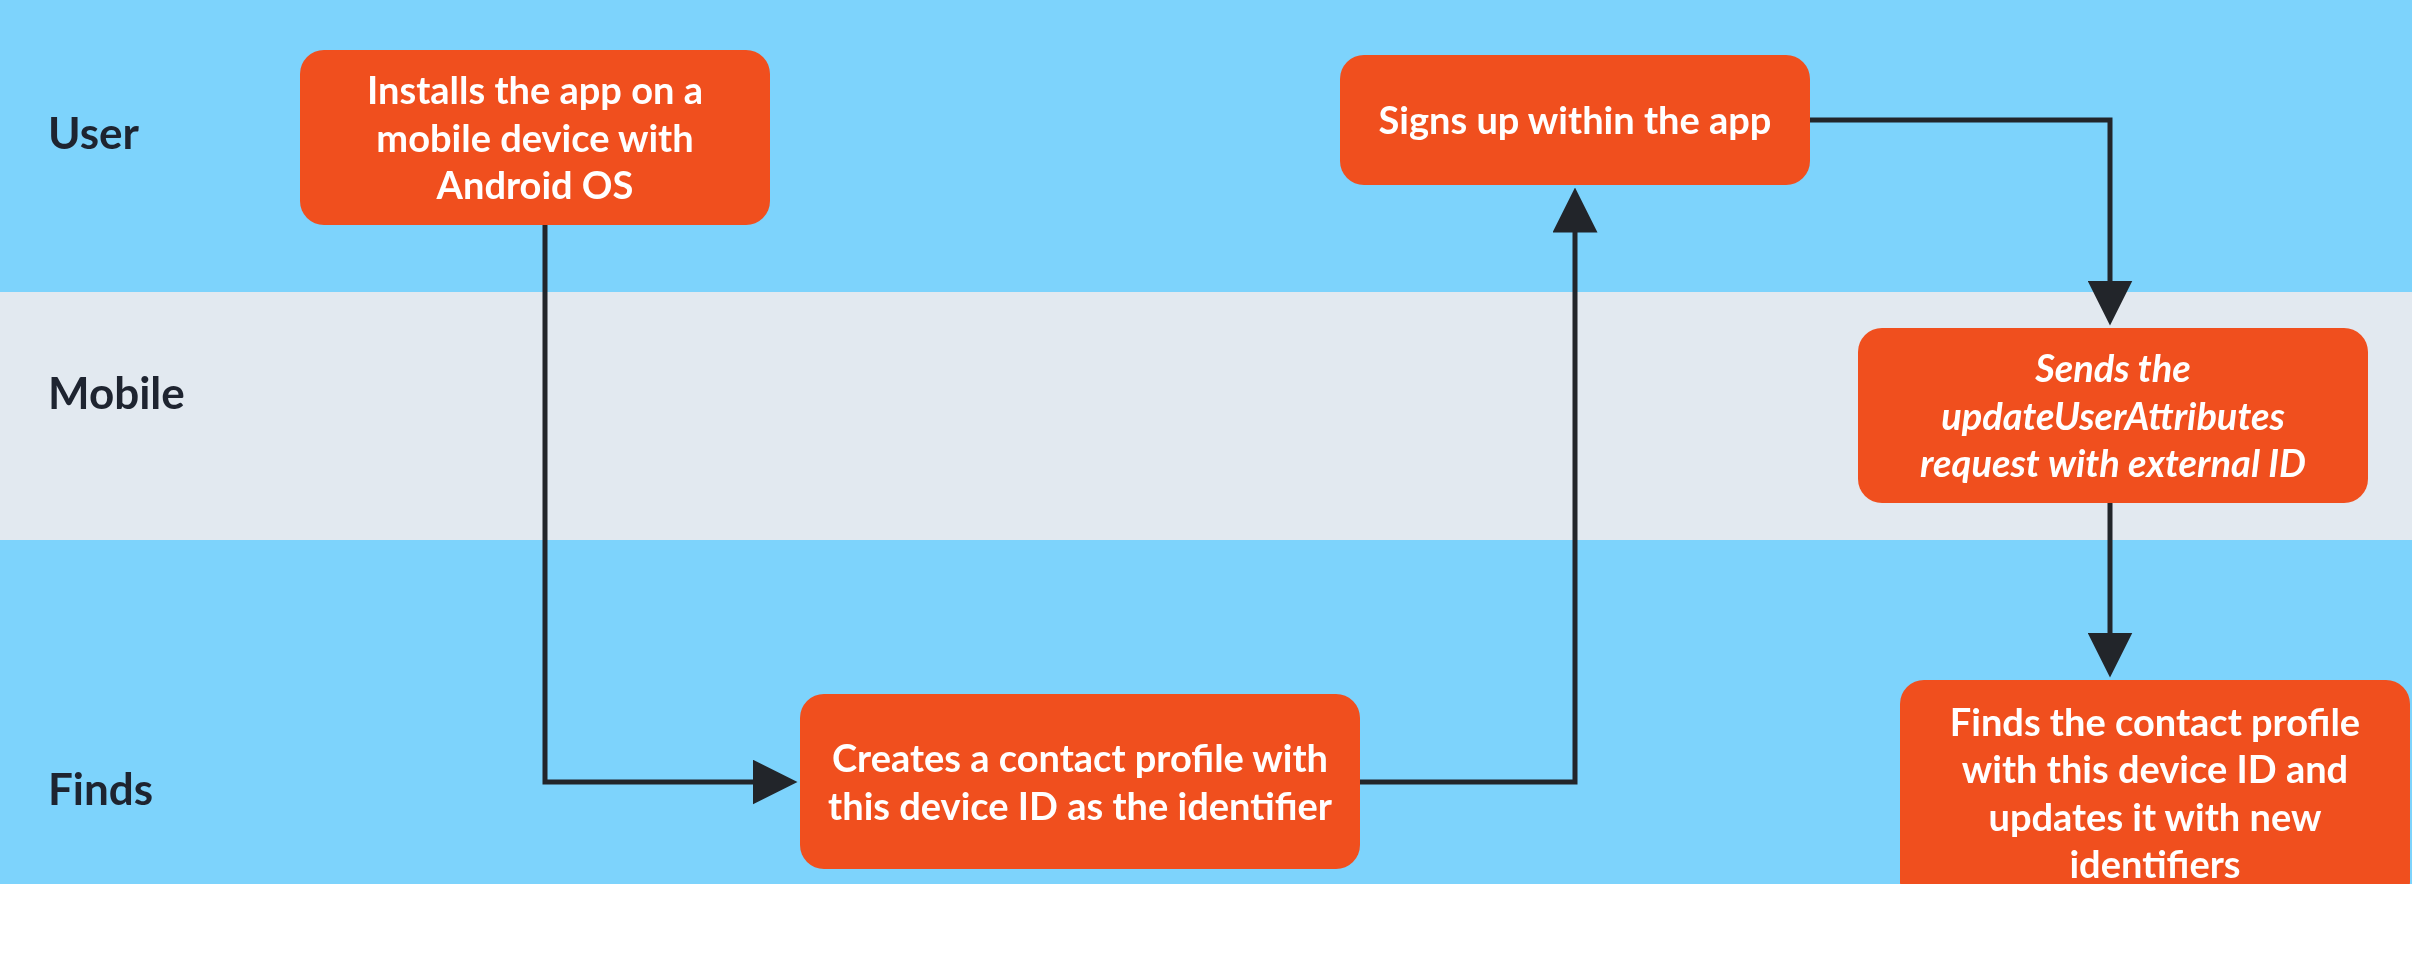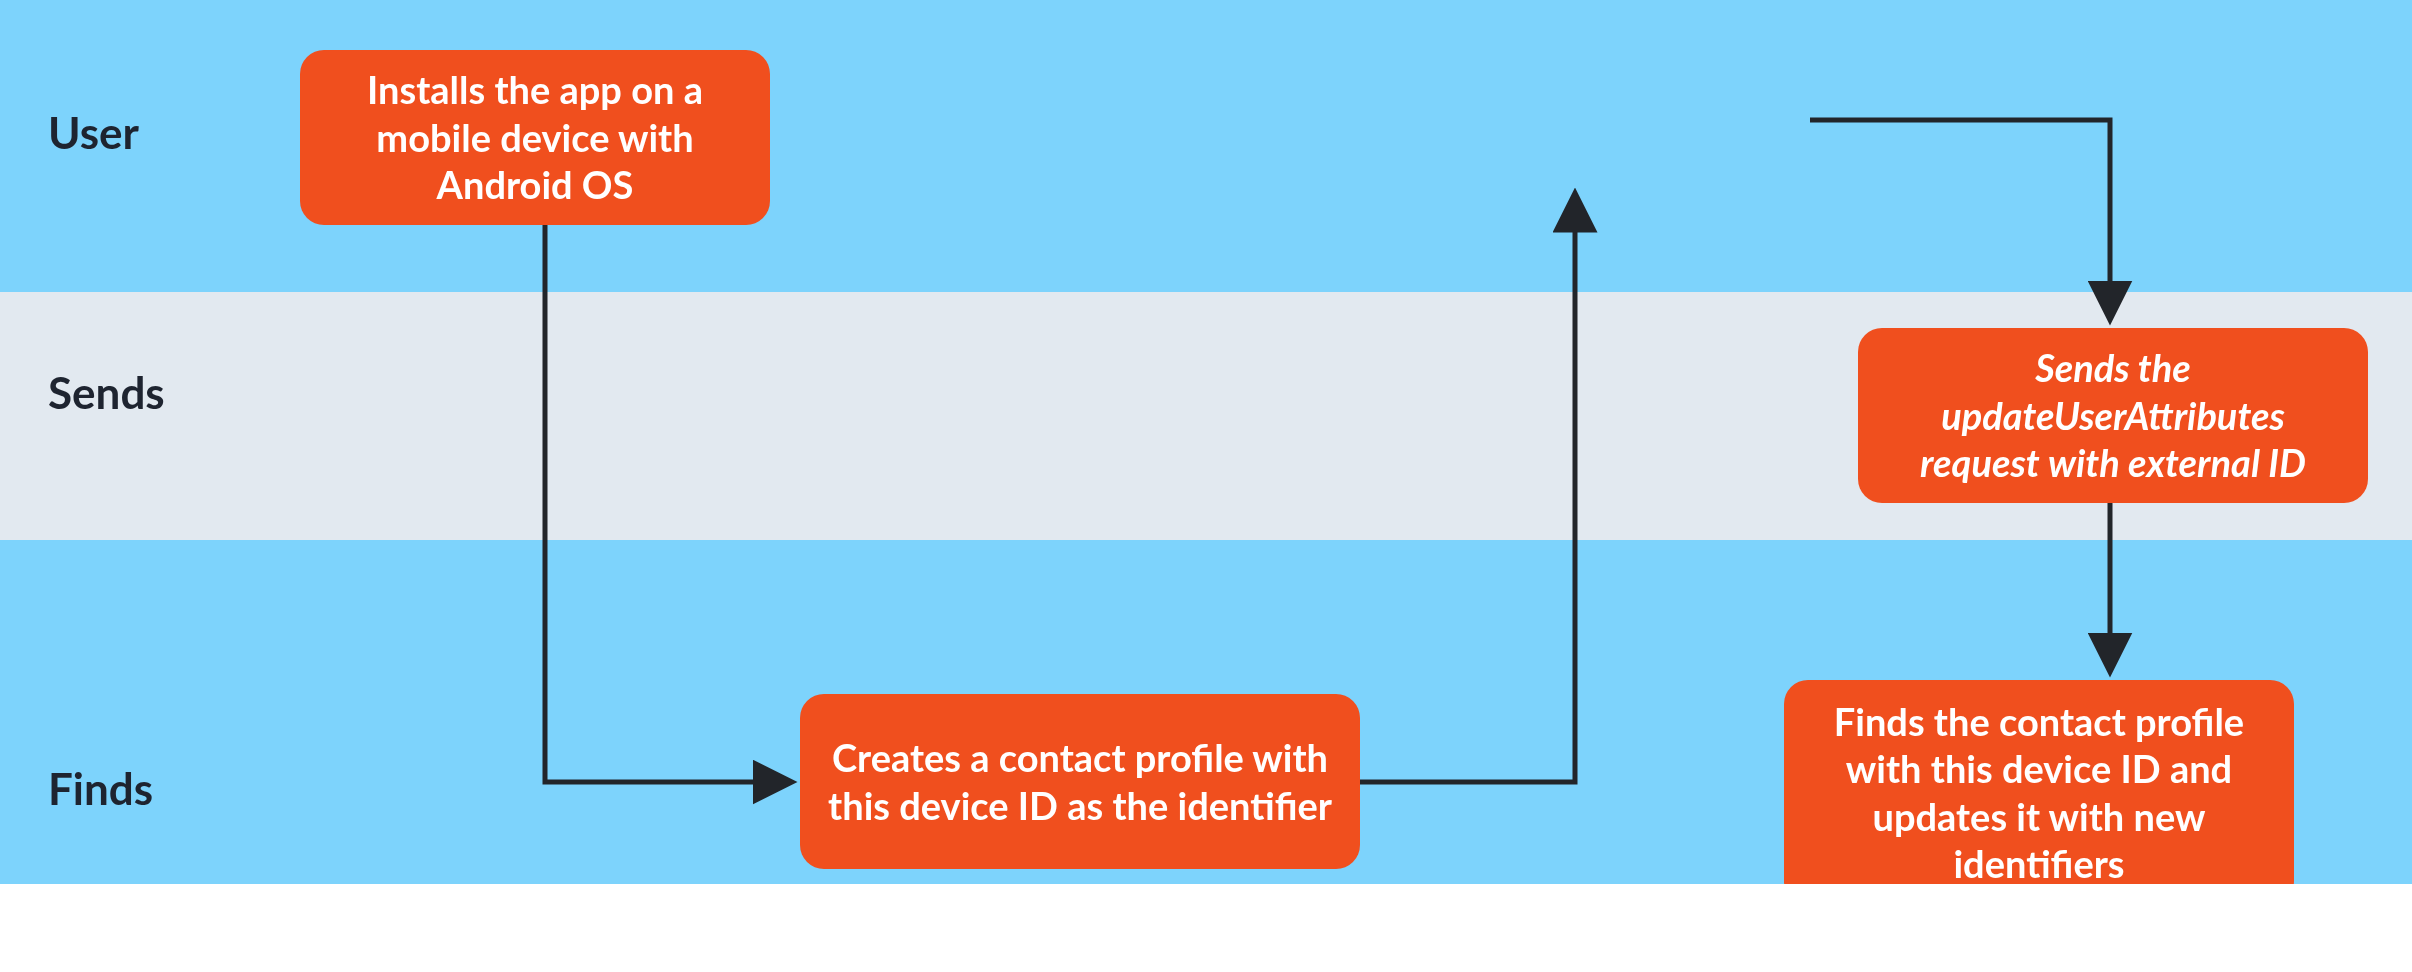--- a/index.html
+++ b/index.html
@@ -56,33 +56,34 @@
 </head>
 <body>
 
 <div class="canvas">
 
   <div class="lane-band" style="top:292px; height:248px;"></div>
 
   <div class="lane-label" style="top:106px;">User</div>
 
   <div class="lane-label" style="top:366px;">
-    <span>Sends</span><br>
+    <span>Mobile</span><br>
   </div>
 
   <div class="lane-label" style="top:762px;">Finds</div>
 
   <div class="node" style="left:800px; top:694px; width:560px; height:175px;">Creates a contact profile with this device ID as the identifier</div>
 
   <div class="node" style="left:300px; top:50px; width:470px; height:175px;">Installs the app on a mobile device with Android OS</div>
 
+  <div class="node" style="left:1340px; top:55px; width:470px; height:130px;">Signs up within the app</div>
 
   <div class="node" style="left:1858px; top:328px; width:510px; height:175px;font-style:italic;">Sends the updateUserAttributes request with external ID</div>
 
-  <div class="node" style="left:1784px; top:680px; width:510px; height:225px;">Finds the contact profile with this device ID and updates it with new identifiers</div>
+  <div class="node" style="left:1900px; top:680px; width:510px; height:225px;">Finds the contact profile with this device ID and updates it with new identifiers</div>
 
   <svg class="connectors" viewBox="0 0 2412 972">
     <defs>
       <marker id="arrow" viewBox="0 0 12 12" refX="10" refY="6" markerWidth="9" markerHeight="9" orient="auto-start-reverse">
         <path d="M 0 0 L 12 6 L 0 12 z" fill="#22252a"></path>
       </marker>
     </defs>
     <g stroke="#22252a" stroke-width="5" fill="none" stroke-linecap="butt">
 
       <path d="M 545 225 V 782 H 790" marker-end="url(#arrow)"></path>

